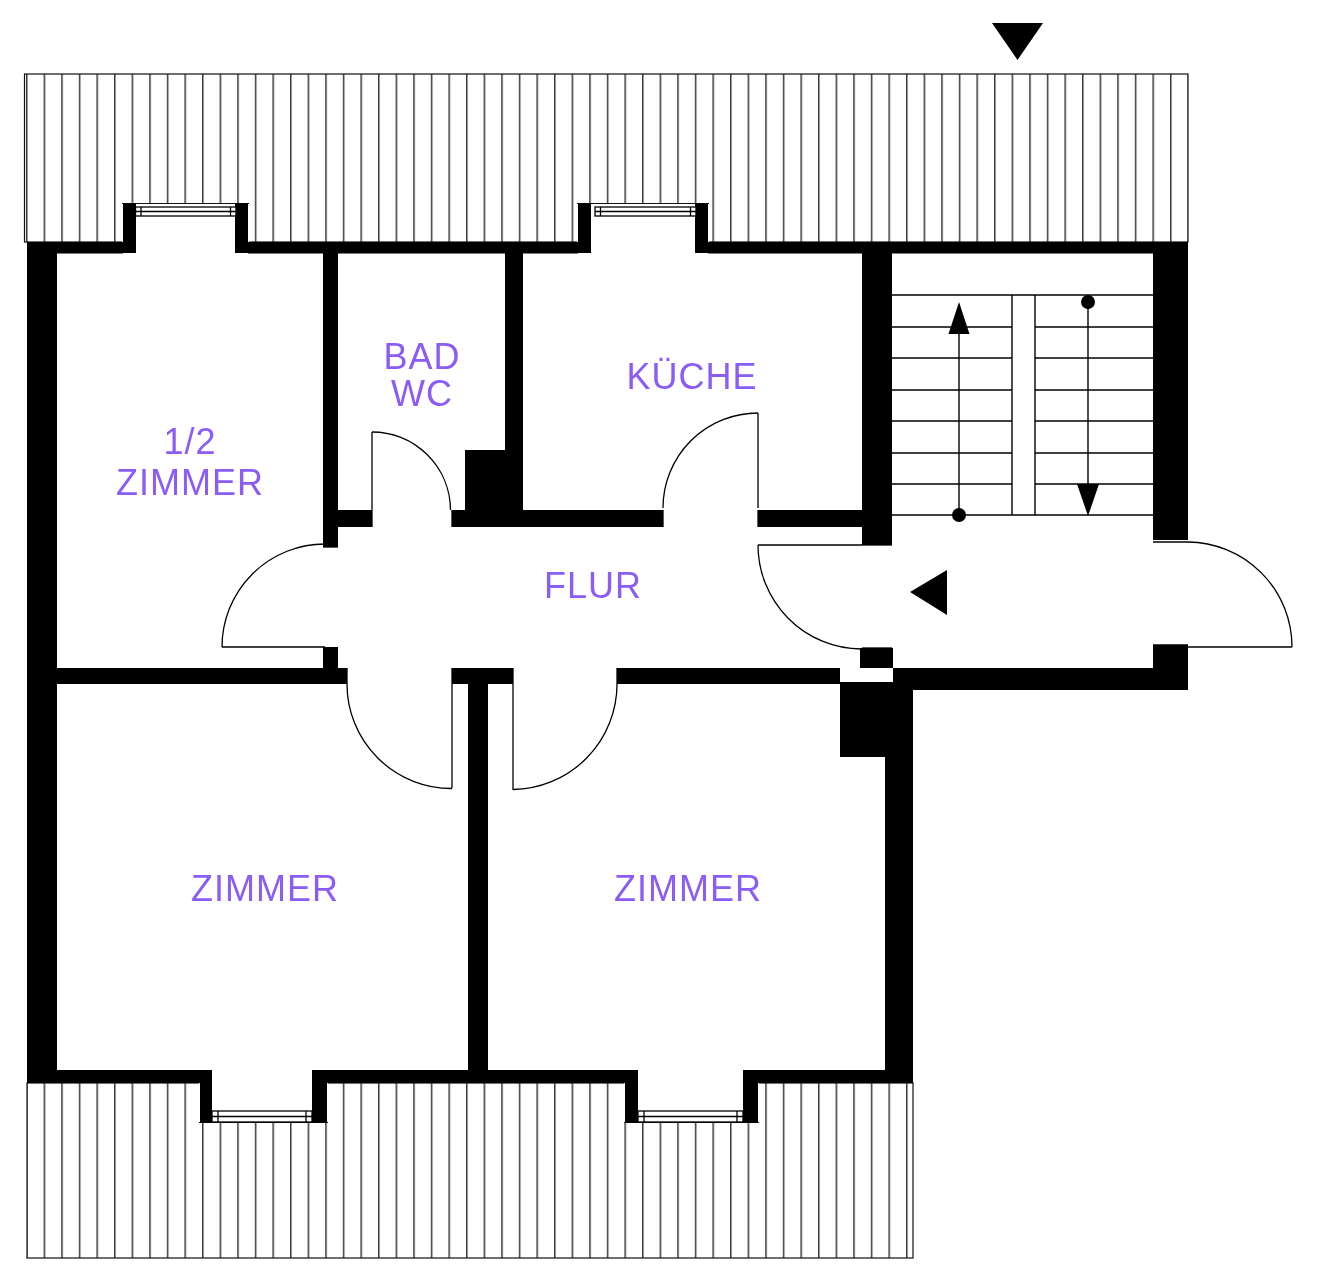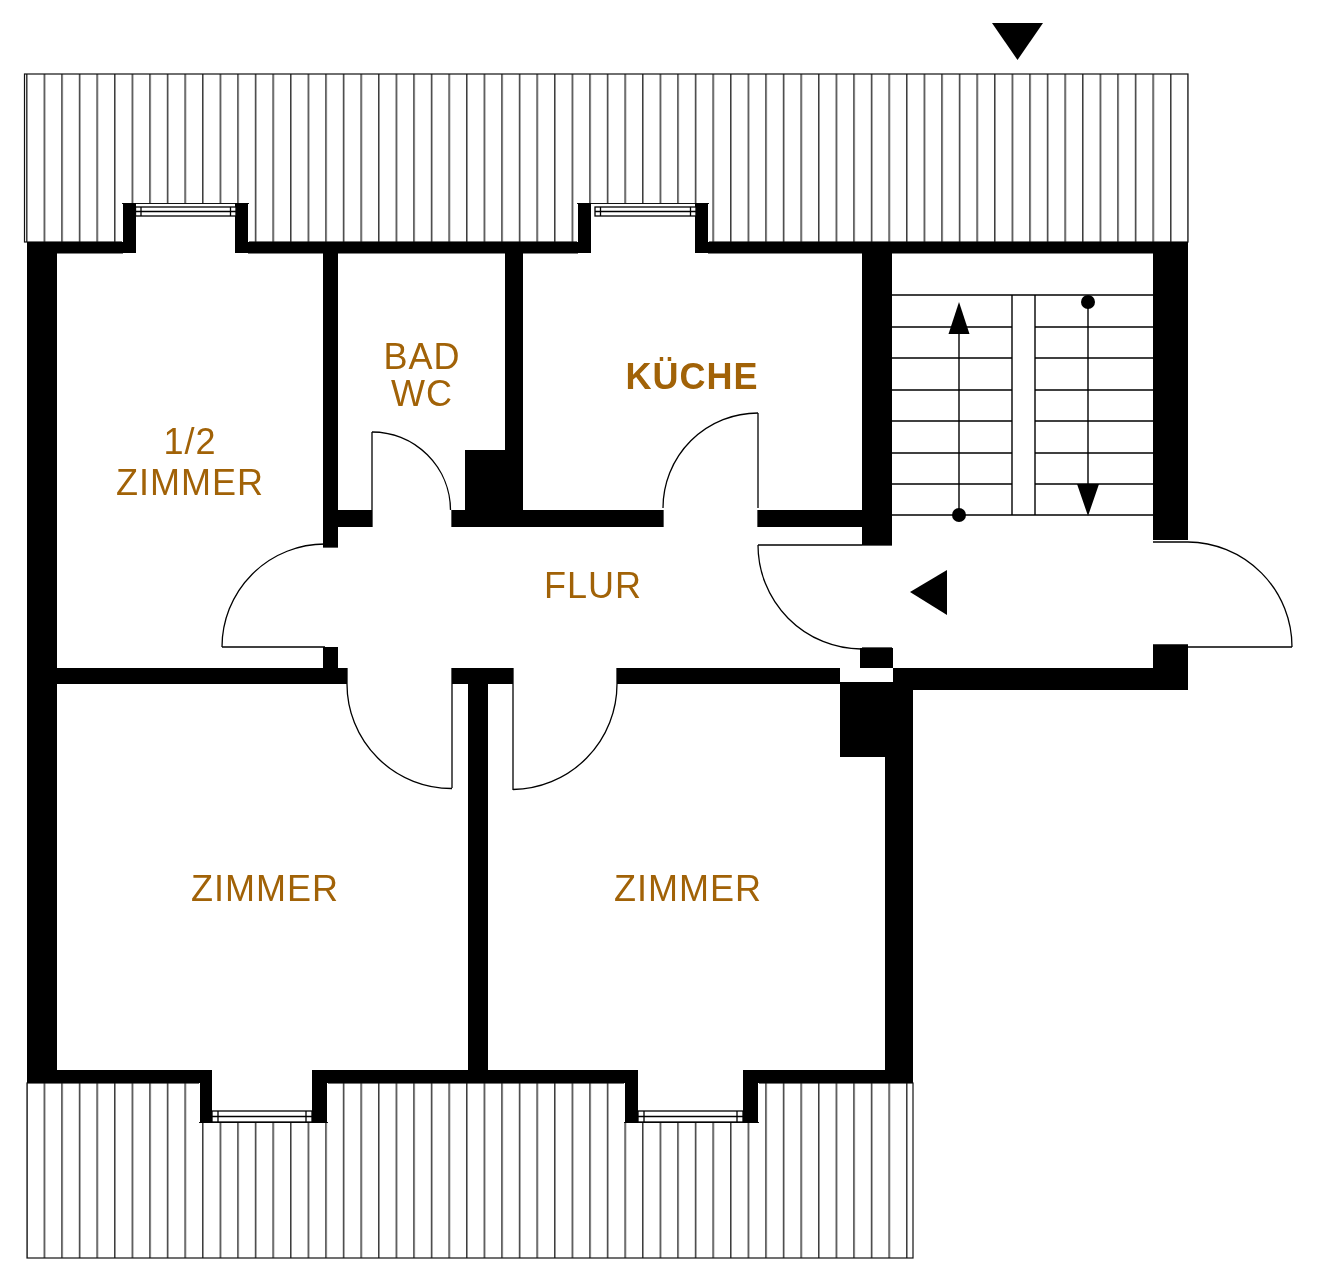--- a/index.html
+++ b/index.html
@@ -8,21 +8,21 @@
     width:1318px;height:1282px;
     background:#ffffff;
     font-family:"Liberation Sans", sans-serif;
     overflow:hidden;
   }
   .plan-svg{position:absolute;left:0;top:0;width:1318px;height:1282px;}
   .room-label{
     position:absolute;
     transform:translate(-50%,-50%);
     text-align:center;
-    color:#a16207;
+    color:#8b5cf6;
     font-size:36px;
     line-height:41px;
     letter-spacing:1px;
     white-space:nowrap;
   }
   .room-label .line{display:block;}
 </style>
 </head>
 <body>
 
@@ -231,21 +231,21 @@
   <div class="room-label" style="left:190px;top:461.5px;text-align:center;">
     <span class="line">1/2</span>
     <span class="line">ZIMMER</span>
   </div>
 
   <div class="room-label" style="left:422px;top:375px;line-height:37px;">
     <span class="line">BAD</span>
     <span class="line">WC</span>
   </div>
 
-  <div class="room-label" style="left:692px;top:376px;font-weight:bold;">
+  <div class="room-label" style="left:692px;top:376px;">
     <span class="line">KÜCHE</span>
   </div>
 
   <div class="room-label" style="left:593px;top:585px;">
     <span class="line">FLUR</span>
   </div>
 
   <div class="room-label" style="left:265px;top:888px;">
     <span class="line">ZIMMER</span>
   </div>

